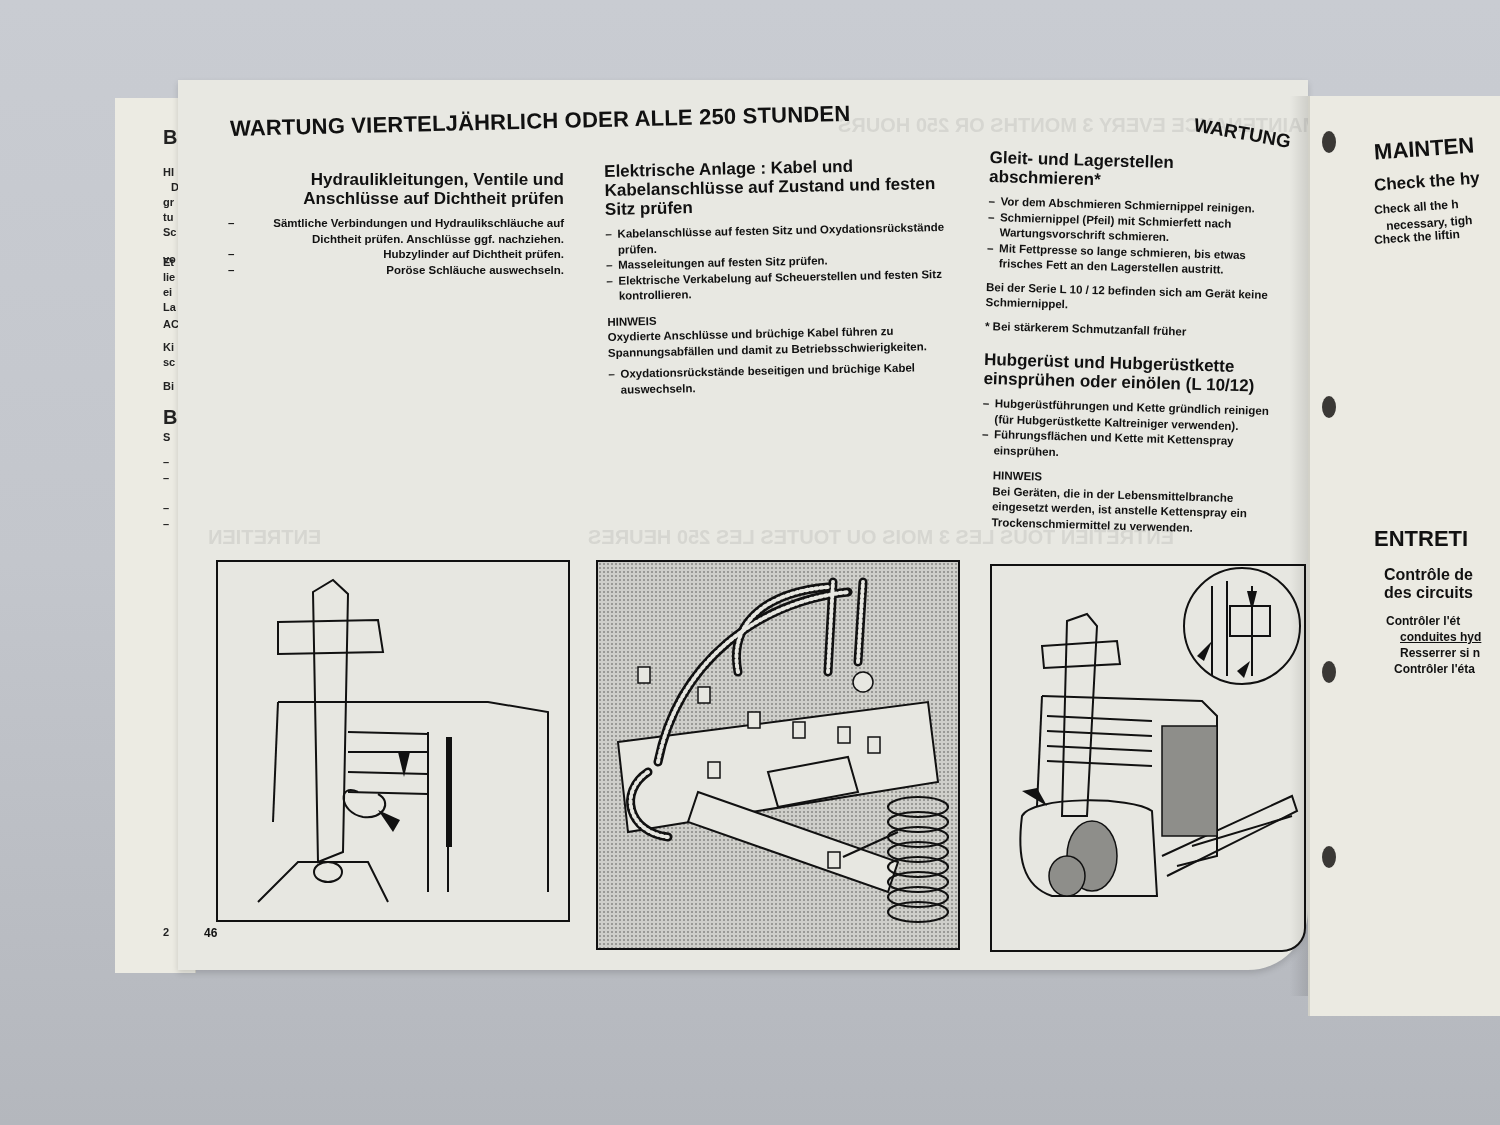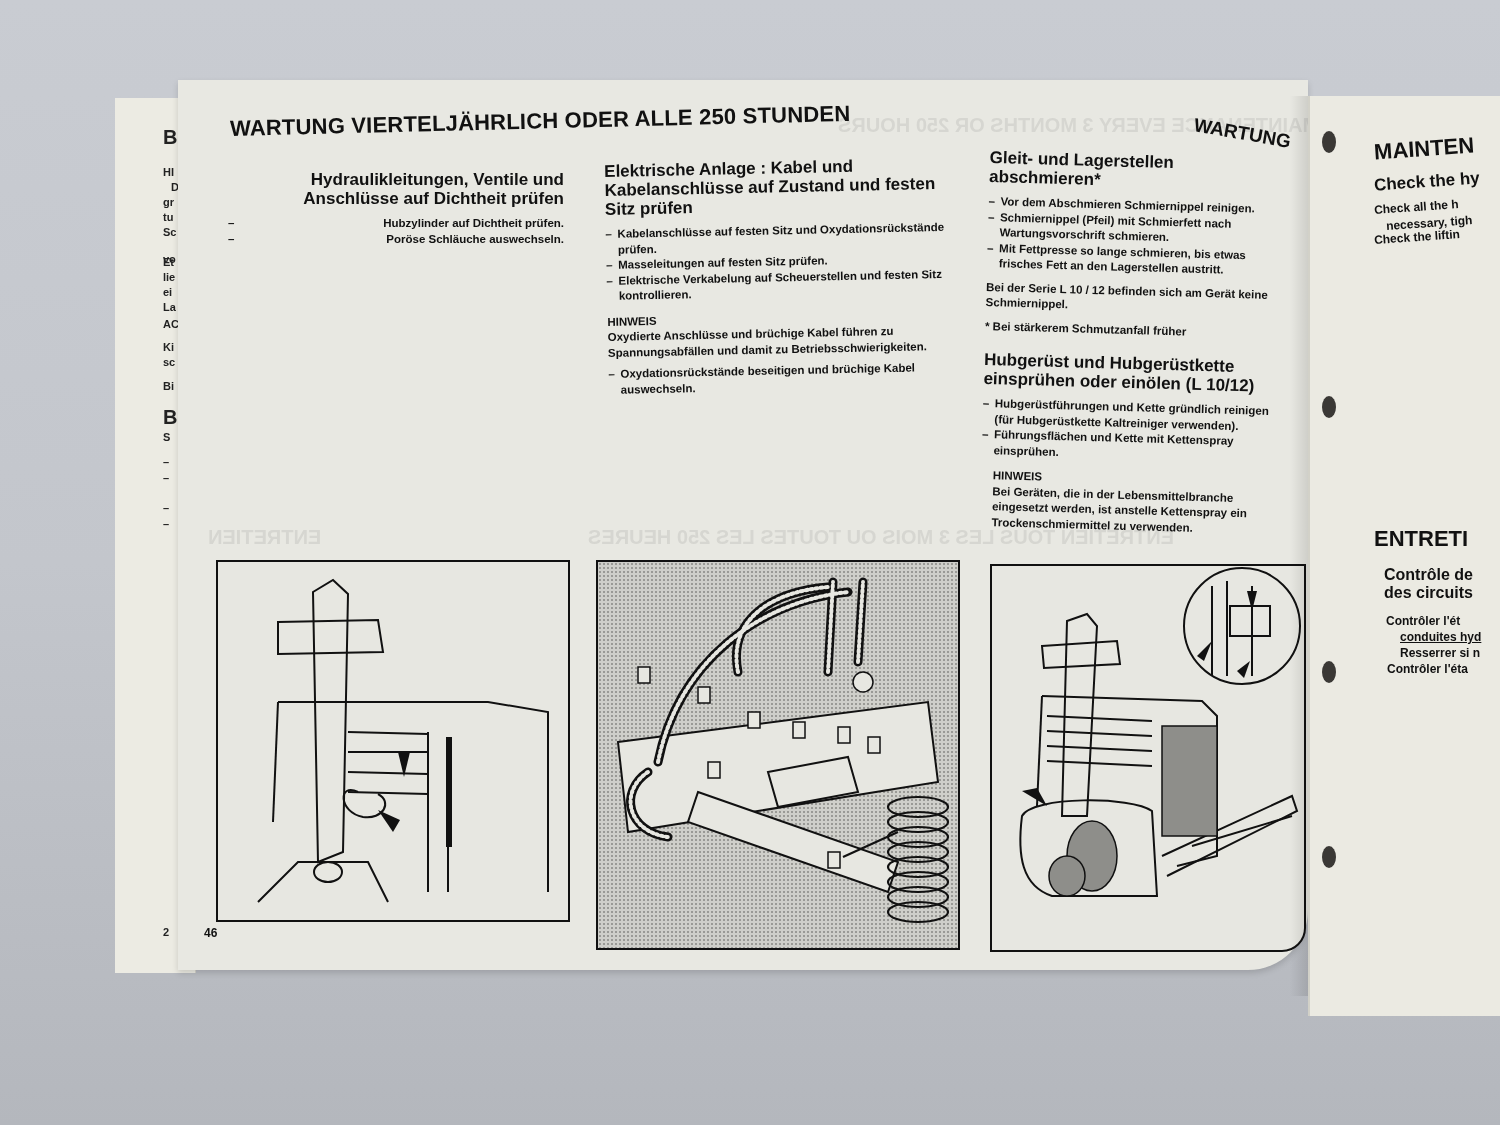--- a/index.html
+++ b/index.html
@@ -103,20 +103,21 @@
     <div class="ghost" style="left:660px; top:34px; font-size:20px;">MAINTENANCE EVERY 3 MONTHS OR 250 HOURS</div>
     <div class="ghost" style="left:410px; top:446px; font-size:20px;">ENTRETIEN TOUS LES 3 MOIS OU TOUTES LES 250 HEURES</div>
     <div class="ghost" style="left:30px; top:446px; font-size:20px;">ENTRETIEN</div>
 
     <div class="main-title">WARTUNG VIERTELJÄHRLICH ODER ALLE 250 STUNDEN</div>
     <div class="header-tag">WARTUNG</div>
 
     <div class="col col1">
       <h2>Hydraulikleitungen, Ventile und Anschlüsse auf Dichtheit prüfen</h2>
       <ul>
+        <li>Sämtliche Verbindungen und Hydraulikschläuche auf Dichtheit prüfen. Anschlüsse ggf. nachziehen.</li>
         <li>Hubzylinder auf Dichtheit prüfen.</li>
         <li>Poröse Schläuche auswechseln.</li>
       </ul>
     </div>
 
     <div class="col col2">
       <h2>Elektrische Anlage : Kabel und Kabelanschlüsse auf Zustand und festen Sitz prüfen</h2>
       <ul>
         <li>Kabelanschlüsse auf festen Sitz und Oxydationsrückstände prüfen.</li>
         <li>Masseleitungen auf festen Sitz prüfen.</li>
@@ -261,14 +262,14 @@
   <div class="rt" style="top:104px; font-size:12px; transform:rotate(-4deg);">Check all the h</div>
   <div class="rt" style="top:120px; font-size:12px; transform:rotate(-4deg); left:76px;">necessary, tigh</div>
   <div class="rt" style="top:134px; font-size:12px; transform:rotate(-4deg);">Check the liftin</div>
 
   <div class="rt" style="top:430px; font-size:22px;">ENTRETI</div>
   <div class="rt" style="top:470px; font-size:16px; left:74px;">Contrôle de</div>
   <div class="rt" style="top:488px; font-size:16px; left:74px;">des circuits</div>
   <div class="rt" style="top:518px; font-size:12px; left:76px;">Contrôler l'ét</div>
   <div class="rt" style="top:534px; font-size:12px; left:90px;text-decoration:underline;">conduites hyd</div>
   <div class="rt" style="top:550px; font-size:12px; left:90px;">Resserrer si n</div>
-  <div class="rt" style="top:566px; font-size:12px; left:77px;">Contrôler l'éta</div>
+  <div class="rt" style="top:566px; font-size:12px; left:84px;">Contrôler l'éta</div>
 </div>
 
 </body></html>

